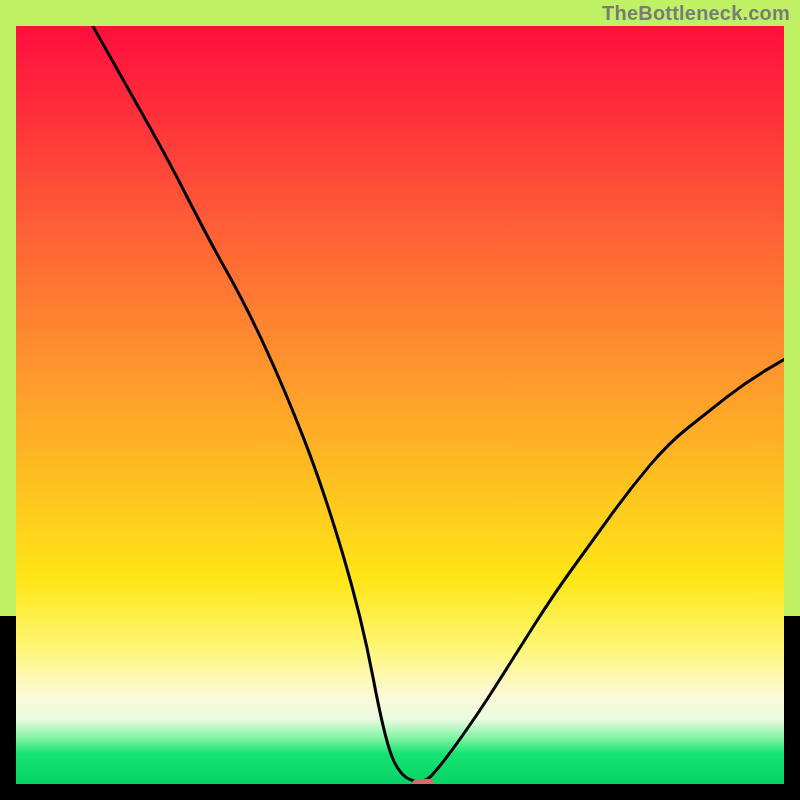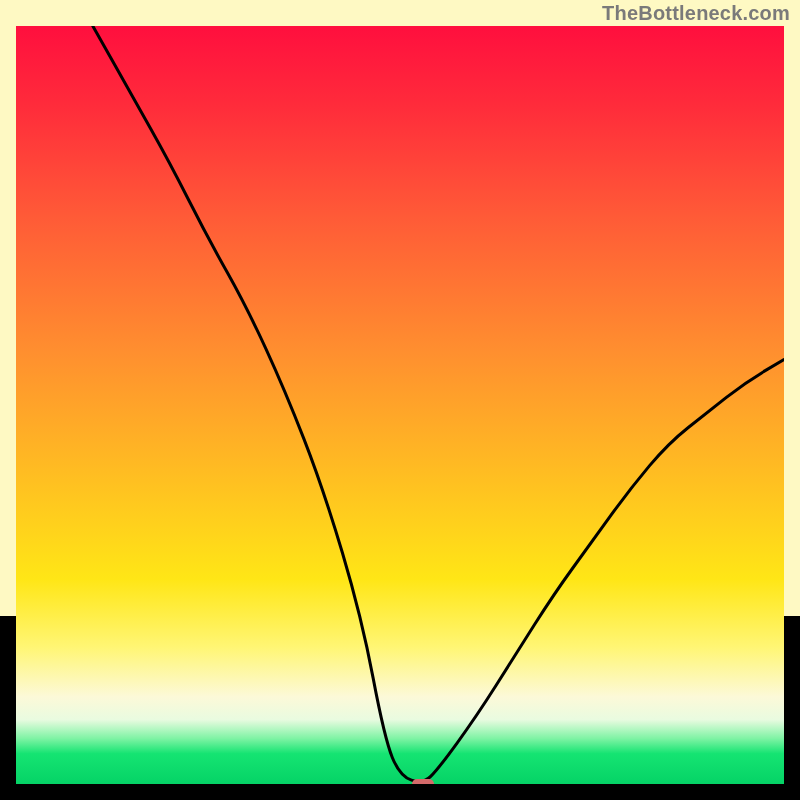--- a/index.html
+++ b/index.html
@@ -7,21 +7,21 @@
     padding: 0;
     width: 800px;
     height: 800px;
     background: #000;
     overflow: hidden;
   }
   .stage {
     position: relative;
     width: 800px;
     height: 616px;
-    background: #fef9c3;
+    background: #bef264;
   }
   .watermark {
     position: absolute;
     top: 2px;
     right: 10px;
     color: #7a7a7a;
     font-family: Arial, Helvetica, sans-serif;
     font-size: 20px;
     font-weight: 600;
     letter-spacing: 0.2px;

